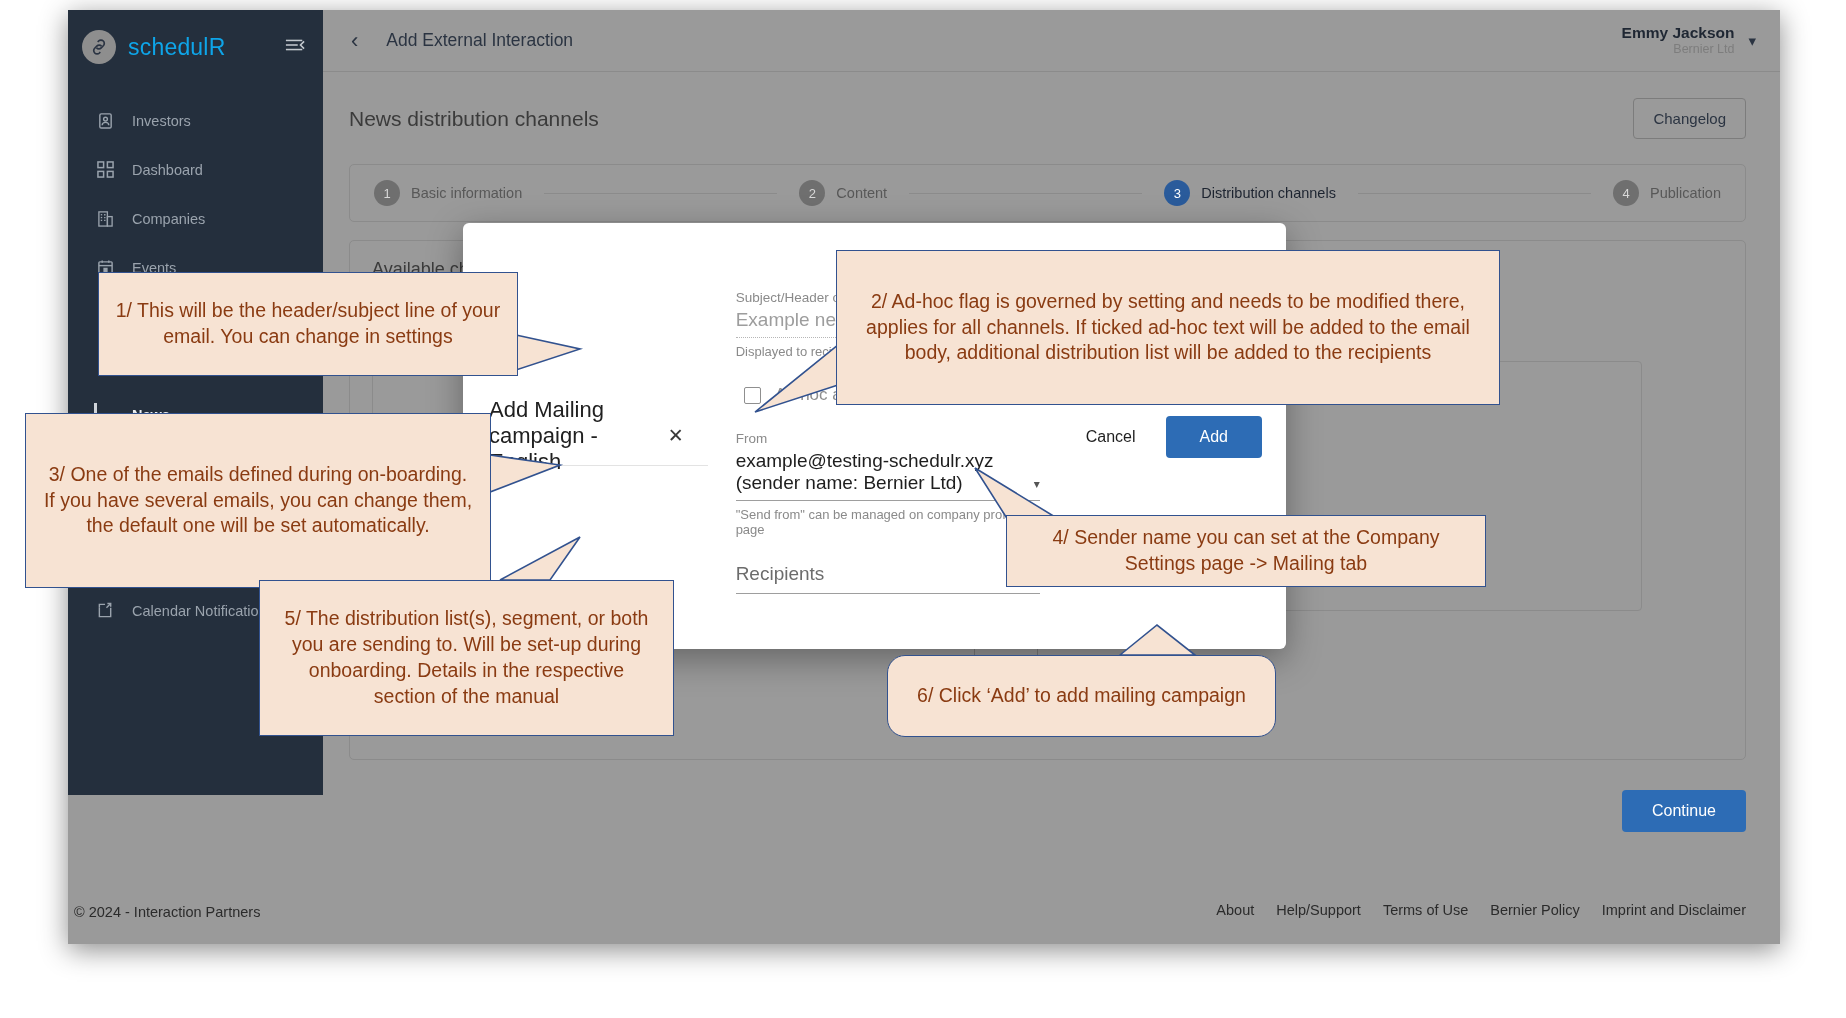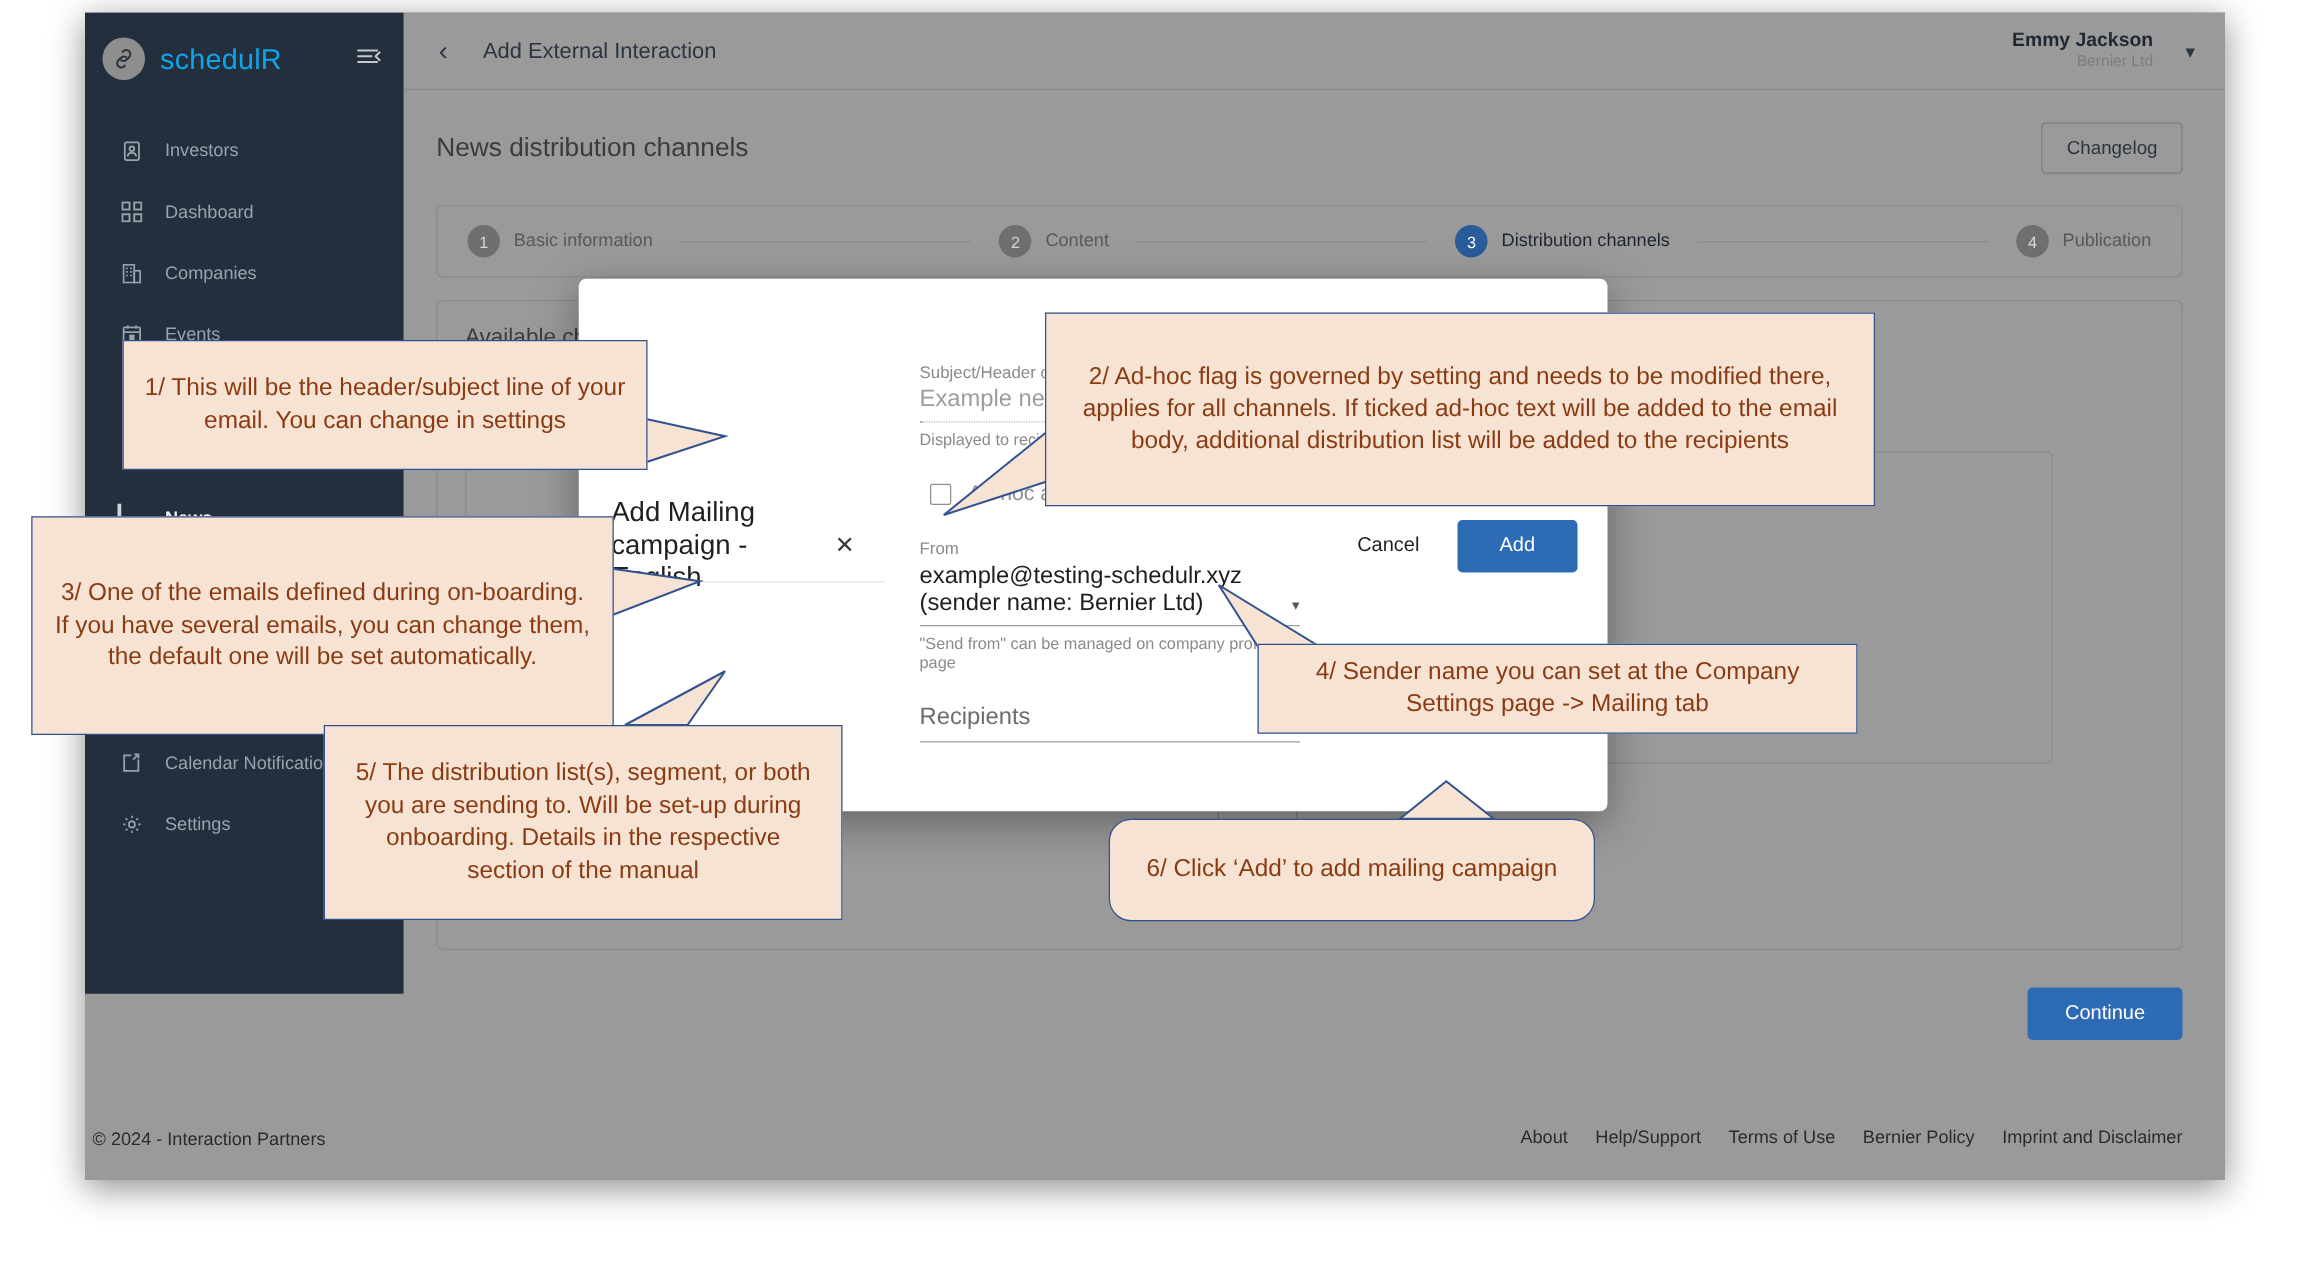--- a/index.html
+++ b/index.html
@@ -73,21 +73,21 @@
     background: #9a9a9a;
   }
   .topbar {
     height: 62px; display: flex; align-items: center;
     border-bottom: 1px solid #8b8b8b;
     padding: 0 24px 0 28px;
   }
   .back-chevron { font-size: 22px; color: #2b3442; margin-right: 28px; cursor: pointer; }
   .topbar-title { font-size: 17.5px; color: #2b3442; }
   .topbar-spacer { flex: 1 1 auto; }
-  .user-block { display: flex; align-items: center; gap: 26px; }
+  .user-block { display: flex; align-items: center; gap: 14px; }
   .user-names { text-align: right; line-height: 1.25; }
   .user-name { font-size: 15.5px; color: #1f2733; font-weight: bold; }
   .user-company { font-size: 12.5px; color: #7d7d7d; }
   .user-caret { font-size: 15px; color: #2b3442; cursor: pointer; }
 
   .content { padding: 26px 34px 0 26px; position: relative; }
   .page-head { display: flex; align-items: center; }
   .page-title { font-size: 21px; color: #3b3b3b; flex: 1 1 auto; }
   .changelog-btn {
     border: 1px solid #7c7c7c; border-radius: 4px;
@@ -366,29 +366,20 @@
             <svg width="17" height="17" viewBox="0 0 18 18" fill="none" stroke="currentColor" stroke-width="1.5">
               <path d="M2.5 6v9.5h12V6"></path>
                 <path d="M2.5 6V2.5h6"></path>
               <polyline points="11,1.5 14.5,1.5 14.5,5"></polyline>
                 <line x1="14.5" y1="1.5" x2="10" y2="6"></line>
             </svg>
           </span>
           <span>Calendar Notifications</span>
         </div>
 
-        <div class="nav-item">
-          <span class="nav-ico">
-            <svg width="17" height="17" viewBox="0 0 18 18" fill="none" stroke="currentColor" stroke-width="1.4">
-              <circle cx="9" cy="9" r="2.6"></circle>
-              <path d="M9 1.6v2M9 14.4v2M1.6 9h2M14.4 9h2M3.8 3.8l1.4 1.4M12.8 12.8l1.4 1.4M14.2 3.8l-1.4 1.4M5.2 12.8l-1.4 1.4"></path>
-            </svg>
-          </span>
-          <span>Settings</span>
-        </div>
 
       </div>
     </div>
 
     <div class="main">
 
       <div class="topbar">
         <span class="back-chevron">‹</span>
         <span class="topbar-title">Add External Interaction</span>
         <span class="topbar-spacer"></span>

